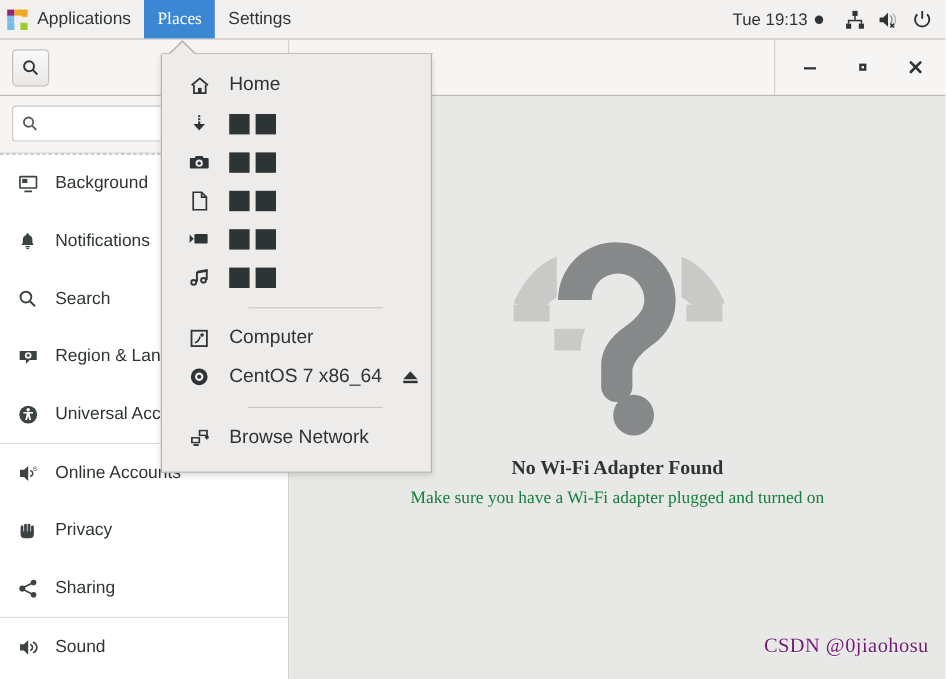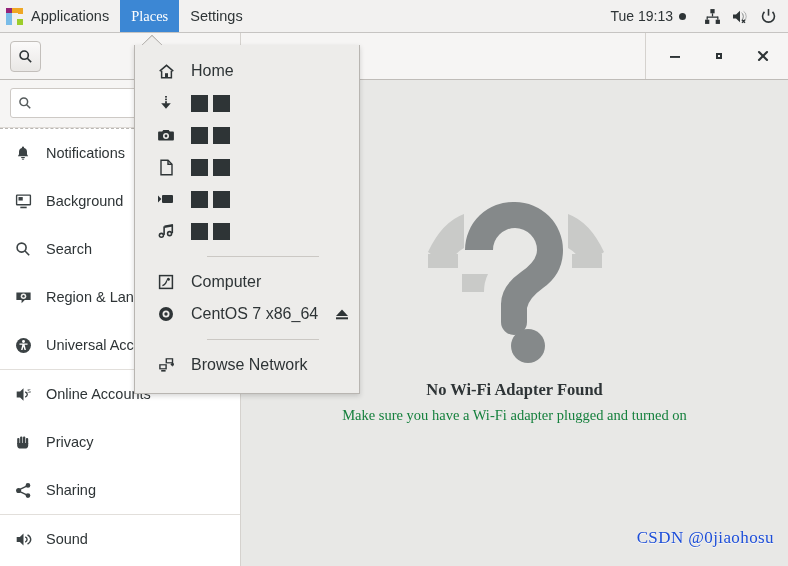--- a/index.html
+++ b/index.html
@@ -263,21 +263,21 @@
   }
   #no-wifi-sub {
     font-size: 14.5px;
     color: #15803d;
   }
   #watermark {
     position: absolute;
     right: 14px;
     bottom: 18px;
     font-size: 17px;
-    color: #1d4ed8;
+    color: #701a75;
     letter-spacing: 0.4px;
     text-shadow: 0 1px 0 #fafafa;
   }
 
   
   #places-menu {
     position: absolute;
     left: 134px;
     top: 45px;
     width: 226px;
@@ -450,38 +450,38 @@
             <input type="text" placeholder="" style="">
           </div>
         </div>
 
         <div id="sidebar-list">
 
           <div class="sb-top-dash"></div>
 
           <div class="sb-item">
             <span class="sb-icon">
+              <svg width="17" height="17" viewBox="0 0 16 16" fill="none" stroke="#3b4244" stroke-width="1.3">
+                <rect x="1.5" y="2" width="13" height="9" rx="0.5"></rect>
+                <rect x="3.3" y="3.8" width="4" height="3.3" fill="#3b4244" stroke="none"></rect>
+                <line x1="5" y1="13.6" x2="11" y2="13.6" stroke-width="1.5"></line>
+              </svg>
+            </span>
+            <span>Background</span>
+          </div>
+
+          <div class="sb-item">
+            <span class="sb-icon">
               <svg width="16" height="16" viewBox="0 0 16 16" fill="#3b4244">
                 <path d="M8 1.4 a1.1 1.1 0 0 1 1.1 1.1 v.4 a4 4 0 0 1 2.9 3.8 v2.6 l1.1 1.9 H2.9 L4 9.3 V6.7 a4 4 0 0 1 2.9-3.8 v-.4 A1.1 1.1 0 0 1 8 1.4 Z"></path>
                 <rect x="6.2" y="12" width="3.6" height="1.1"></rect>
                 <rect x="6.9" y="13.7" width="2.2" height="0.9"></rect>
               </svg>
             </span>
             <span>Notifications</span>
-          </div>
-
-          <div class="sb-item">
-            <span class="sb-icon">
-              <svg width="17" height="17" viewBox="0 0 16 16" fill="none" stroke="#3b4244" stroke-width="1.3">
-                <rect x="1.5" y="2" width="13" height="9" rx="0.5"></rect>
-                <rect x="3.3" y="3.8" width="4" height="3.3" fill="#3b4244" stroke="none"></rect>
-                <line x1="5" y1="13.6" x2="11" y2="13.6" stroke-width="1.5"></line>
-              </svg>
-            </span>
-            <span>Background</span>
           </div>
 
           <div class="sb-item">
             <span class="sb-icon">
               <svg width="16" height="16" viewBox="0 0 16 16" fill="none" stroke="#3b4244" stroke-width="1.6">
                 <circle cx="6.6" cy="6.6" r="4.5"></circle>
                 <line x1="10" y1="10" x2="14.2" y2="14.2"></line>
               </svg>
             </span>
             <span>Search</span>

